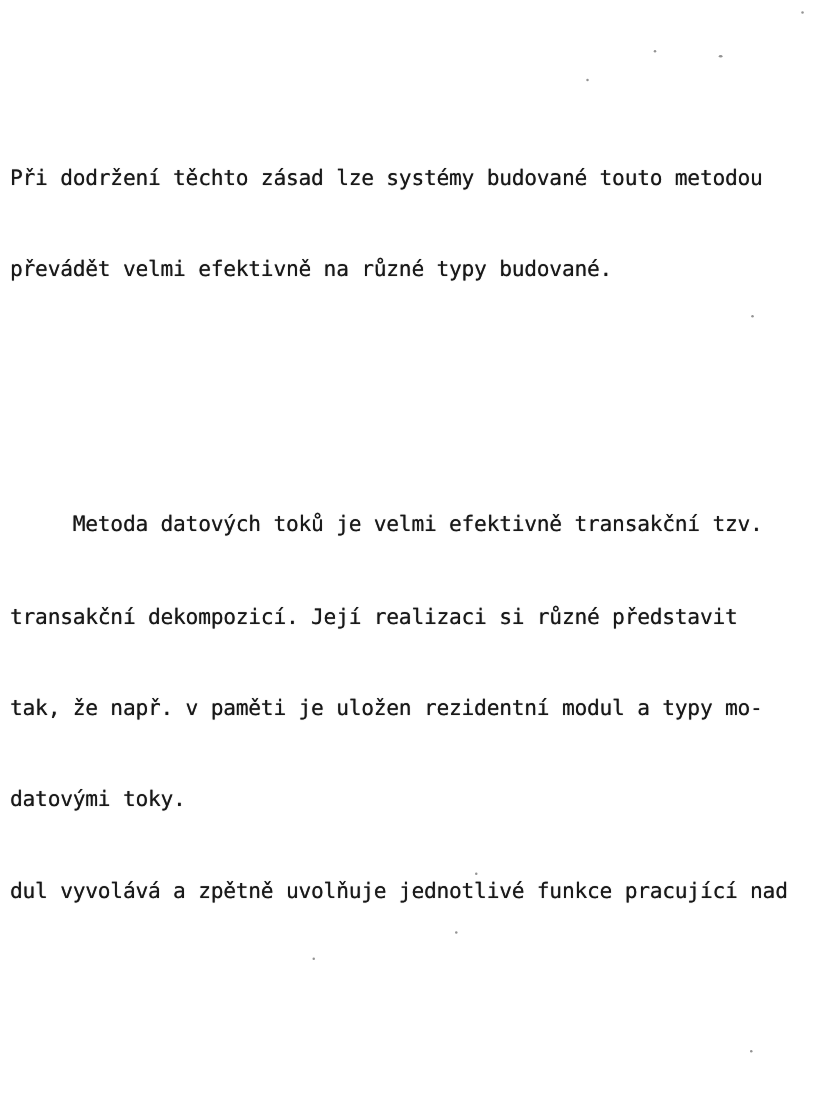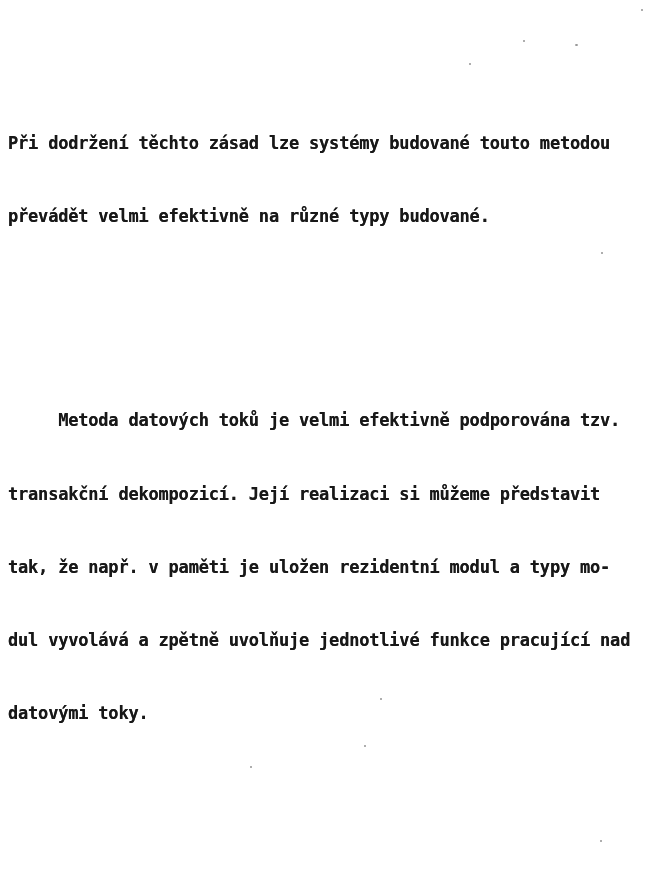--- a/index.html
+++ b/index.html
@@ -9,21 +9,21 @@
   }
   .page {
     position: relative;
     width: 672px;
     height: 892px;
     box-sizing: border-box;
     background: #ffffff;
     overflow: hidden;
     padding: 9px 2px 0 8px;
     font-family: "DejaVu Sans Mono", "Liberation Mono", monospace;
-    font-weight: bold;
+    font-weight: normal;
     font-size: 17px;
     line-height: 24.4px;
     color: #181818;
     letter-spacing: -0.2px;
     text-shadow: 0 0 0.6px rgba(10,10,10,0.75);
     white-space: pre;
   }
   .para {
     margin: 0 0 9px 0;
   }
@@ -54,25 +54,25 @@
 <body>
 
 <div class="page">
 
   <div class="para">
     <div class="line">Při dodržení těchto zásad lze systémy budované touto metodou</div>
     <div class="line">převádět velmi efektivně na různé typy budované.</div>
   </div>
 
   <div class="para">
-    <div class="line">     Metoda datových toků je velmi efektivně podporována tzv.</div>
-    <div class="line">transakční dekompozicí. Její realizaci si můžeme představit</div>
+    <div class="line">     Metoda datových toků je velmi efektivně transakční tzv.</div>
+    <div class="line">transakční dekompozicí. Její realizaci si různé představit</div>
     <div class="line">tak, že např. v paměti je uložen rezidentní modul a typy mo-</div>
+    <div class="line">datovými toky.</div>
     <div class="line">dul vyvolává a zpětně uvolňuje jednotlivé funkce pracující nad</div>
-    <div class="line">datovými toky.</div>
   </div>
 
   <div class="para">
     
     
     
     
     
     
     

